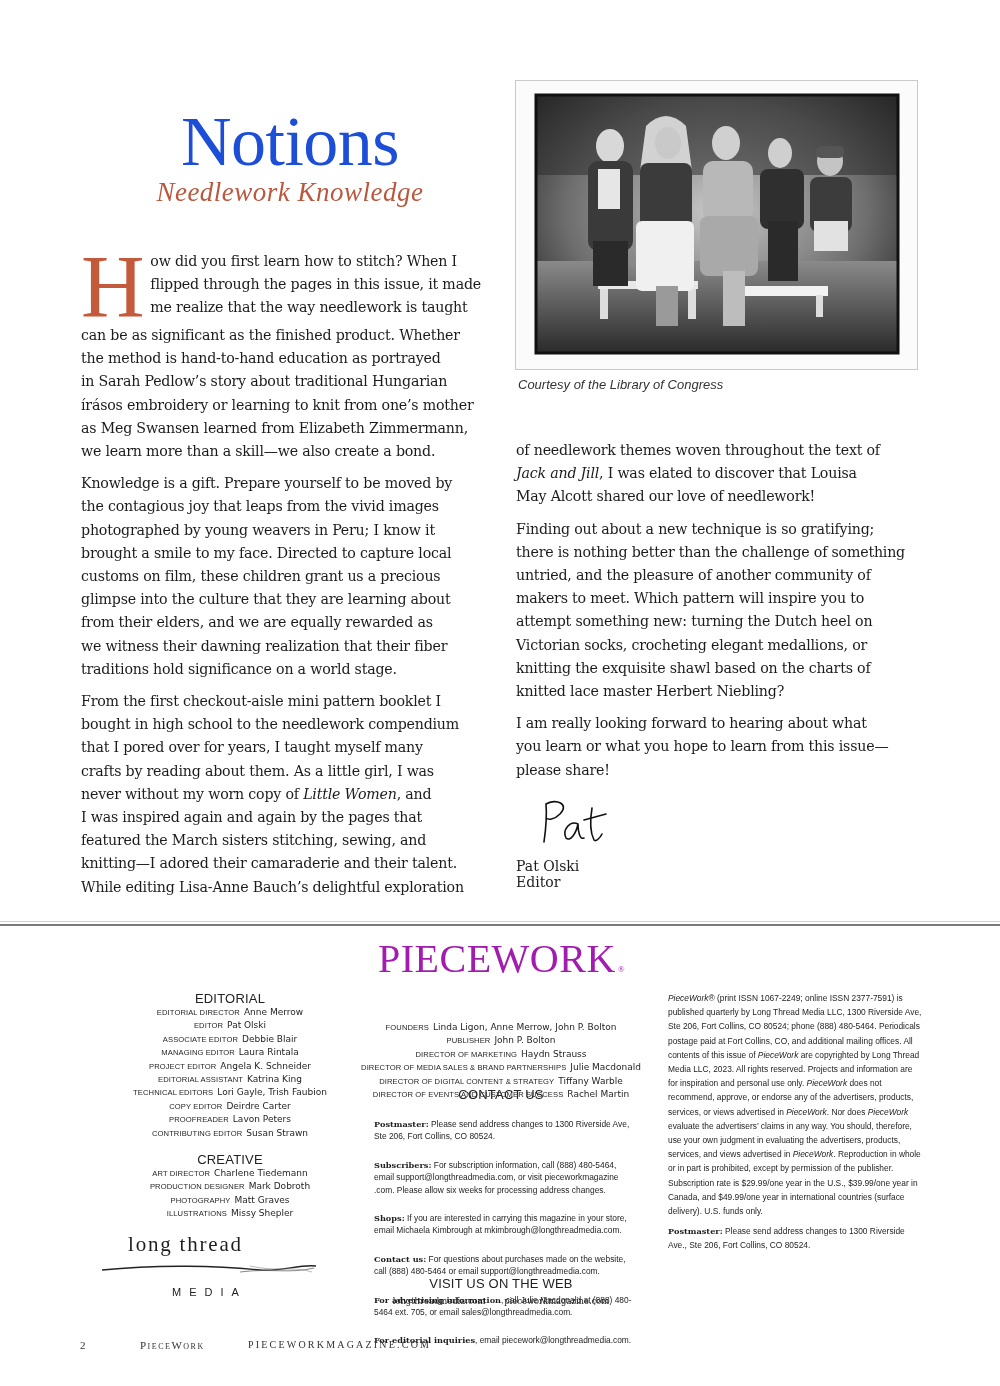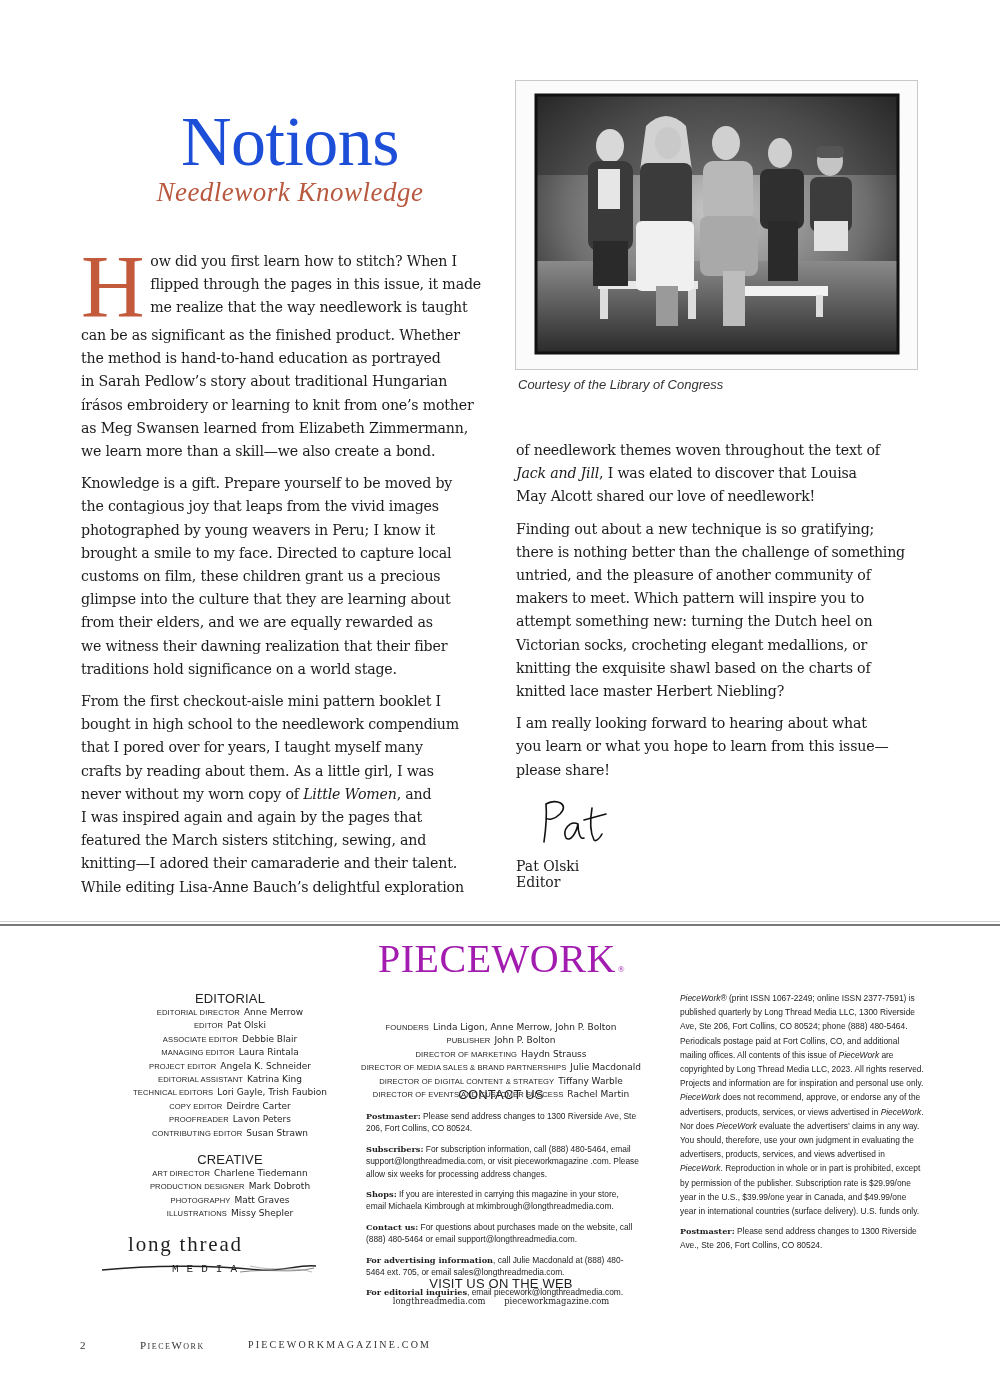--- a/index.html
+++ b/index.html
@@ -32,32 +32,32 @@
     #logo .reg { font-size:9px; vertical-align:baseline; margin-left:2px; }
     .small-sans { font-family:"Liberation Sans", sans-serif; font-size:8.6px; line-height:13.4px; color:#1e1e1e; }
     .mh-col { text-align:center; white-space:nowrap; }
     .mh-head { font-family:"Liberation Sans", sans-serif; font-size:13px; line-height:14px; color:#222; letter-spacing:0.2px; }
     .role { font-family:"Liberation Sans", sans-serif; font-size:7.6px; letter-spacing:0.1px; text-transform:uppercase; margin-right:4px; }
     .person { font-family:"DejaVu Sans", sans-serif; font-size:9px; }
     #editorial { left:100px; top:992px; width:260px; }
     #creative { left:100px; top:1153px; width:260px; }
     #lt-logo { left:100px; top:1232px; width:220px; height:58px; }
     #lt-text { position:absolute; left:28px; top:0px; font-family:"Liberation Serif", serif; font-size:21px; letter-spacing:1.8px; color:#1e1e1e; }
-    #lt-media { position:absolute; left:72px; top:31px; font-family:Liberation Mono, monospace; font-size:11px; letter-spacing:8px; color:#1e1e1e;text-align:center; }
+    #lt-media { position:absolute; left:72px; top:54px; font-family:Liberation Sans, sans-serif; font-size:11px; letter-spacing:8px; color:#1e1e1e;text-align:center; }
     #lt-swoosh { position:absolute; left:0; top:28px; width:220px; height:16px; }
     #company { left:356px; top:993px; width:290px;margin-top:28px; }
     #contact-head { left:356px; top:1088px; width:290px; }
     #contact { left:358px; top:1102px; width:290px; font-family:"Liberation Sans", sans-serif; font-size:8.4px; line-height:12.4px; color:#1e1e1e; }
-    #contact p { margin:8px; }
+    #contact p { margin:16px; }
     #contact b { font-family:"DejaVu Serif", serif; font-size:8.2px; }
     #visit-head { left:356px; top:1277px; width:290px; }
     #visit-links { left:356px; top:1296px; width:290px; text-align:center; font-family:"DejaVu Serif", serif; font-size:8.4px; color:#1e1e1e; }
     #visit-links span { margin:12px 8px; }
     #legal { left:668px; top:991px; width:256px; font-family:"Liberation Sans", sans-serif; font-size:8.4px; line-height:14.2px; color:#1e1e1e; }
-    #legal p { margin:0 0 6px 12px; }
+    #legal p { margin:0 0 6px 0; }
     #legal i { font-style:italic; }
     #legal b { font-family:"DejaVu Serif", serif; font-size:8.2px; }
     
     #folio { left:80px; top:1339px; font-family:"Liberation Serif", serif; font-size:11px; color:#333; }
     #footer-brand { left:140px; top:1339px; font-family:"Liberation Serif", serif; font-size:11px; letter-spacing:1.5px; color:#333; font-variant:small-caps; }
     #footer-url { left:248px; top:1339px; font-family:"Liberation Serif", serif; font-size:10px; letter-spacing:2.2px; color:#333; text-transform:uppercase; }
   </style>
 </head>
 <body>
 

